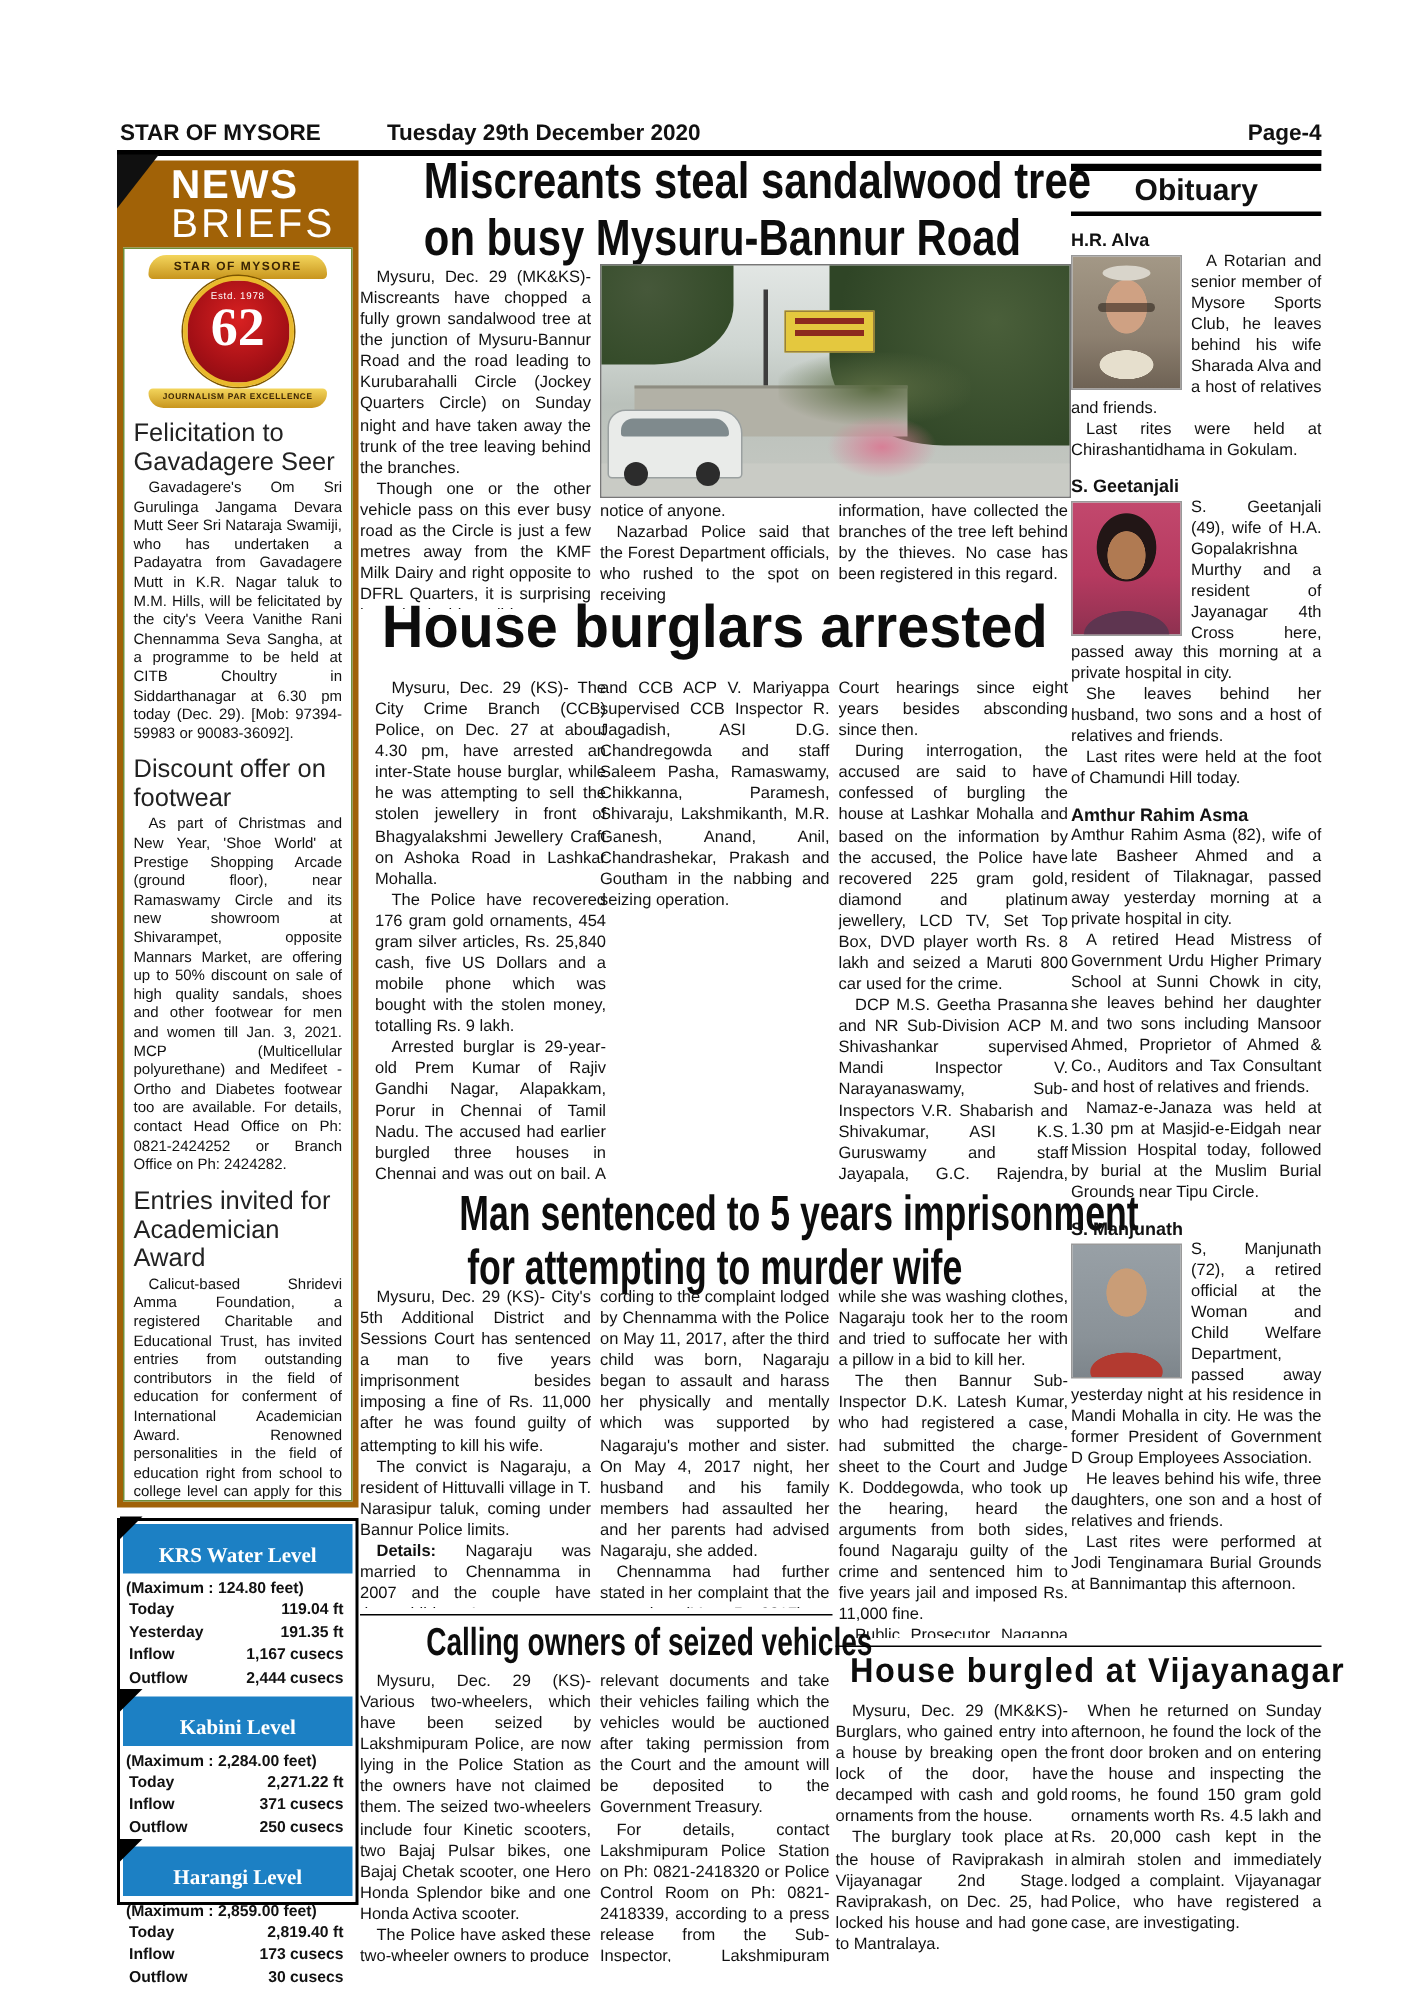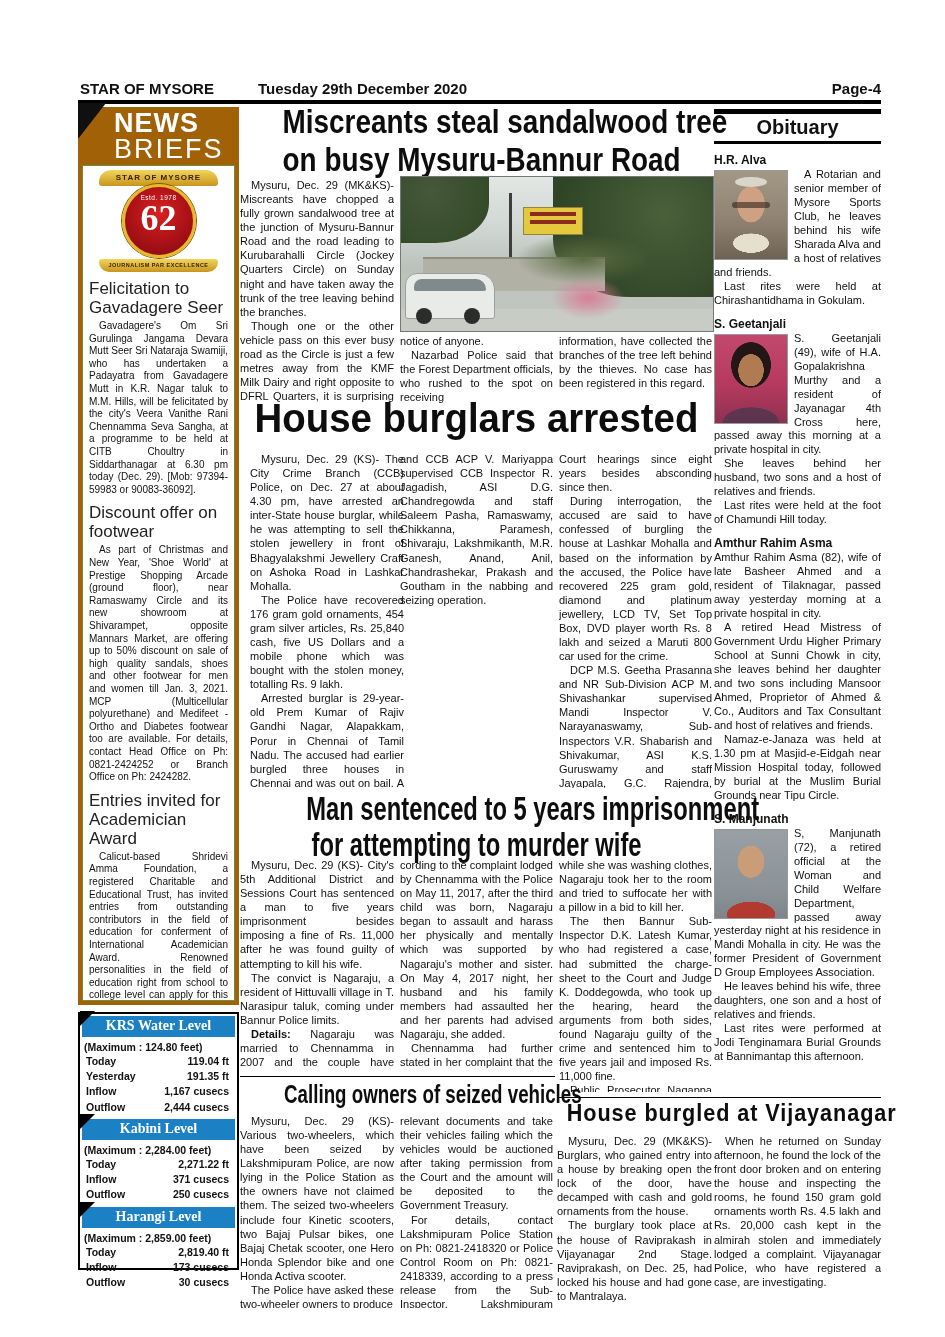--- a/index.html
+++ b/index.html
@@ -48,21 +48,21 @@
              border-radius:50%;border:3px solid #e9b92c;box-shadow:0 0 0 1px #7c5600;
              background:radial-gradient(circle at 50% 38%,#d92121 0%,#a51016 60%,#7e0a10 100%);
              color:#fff;text-align:center;}
   .em-estd{font-size:6.5px;margin-top:7px;letter-spacing:.5px;}
   .em-43{font-family:"Liberation Serif",serif;font-weight:bold;font-size:36px;line-height:.95;}
 
   
   .water{border:2px solid #000;background:#fff;box-sizing:border-box;padding:0 0 2px;}
   .w-head{position:relative;background:#1c80c4;color:#fff;text-align:center;
           font-family:"Liberation Serif",serif;font-weight:bold;font-size:14px;
-          padding:2px 0 3px;margin:4px 2px 2px;}
+          padding:14px 0 3px;margin:4px 2px 2px;}
   .w-head.first{margin-top:2px;}
   .w-head::before{content:"";position:absolute;left:-2px;top:-5px;width:0;height:0;
                   border-top:15px solid #000;border-right:15px solid transparent;}
   .w-max{font-weight:bold;font-size:10.5px;padding:2px 4px 1px;}
   .w-row{display:flex;justify-content:space-between;font-weight:bold;font-size:10.5px;
          padding:0 8px 0 6px;line-height:1.45;}
 
   
   .ob-bar{background:#000;}
   .ob-title{font-weight:bold;font-size:20px;text-align:center;margin:2px 0;}

